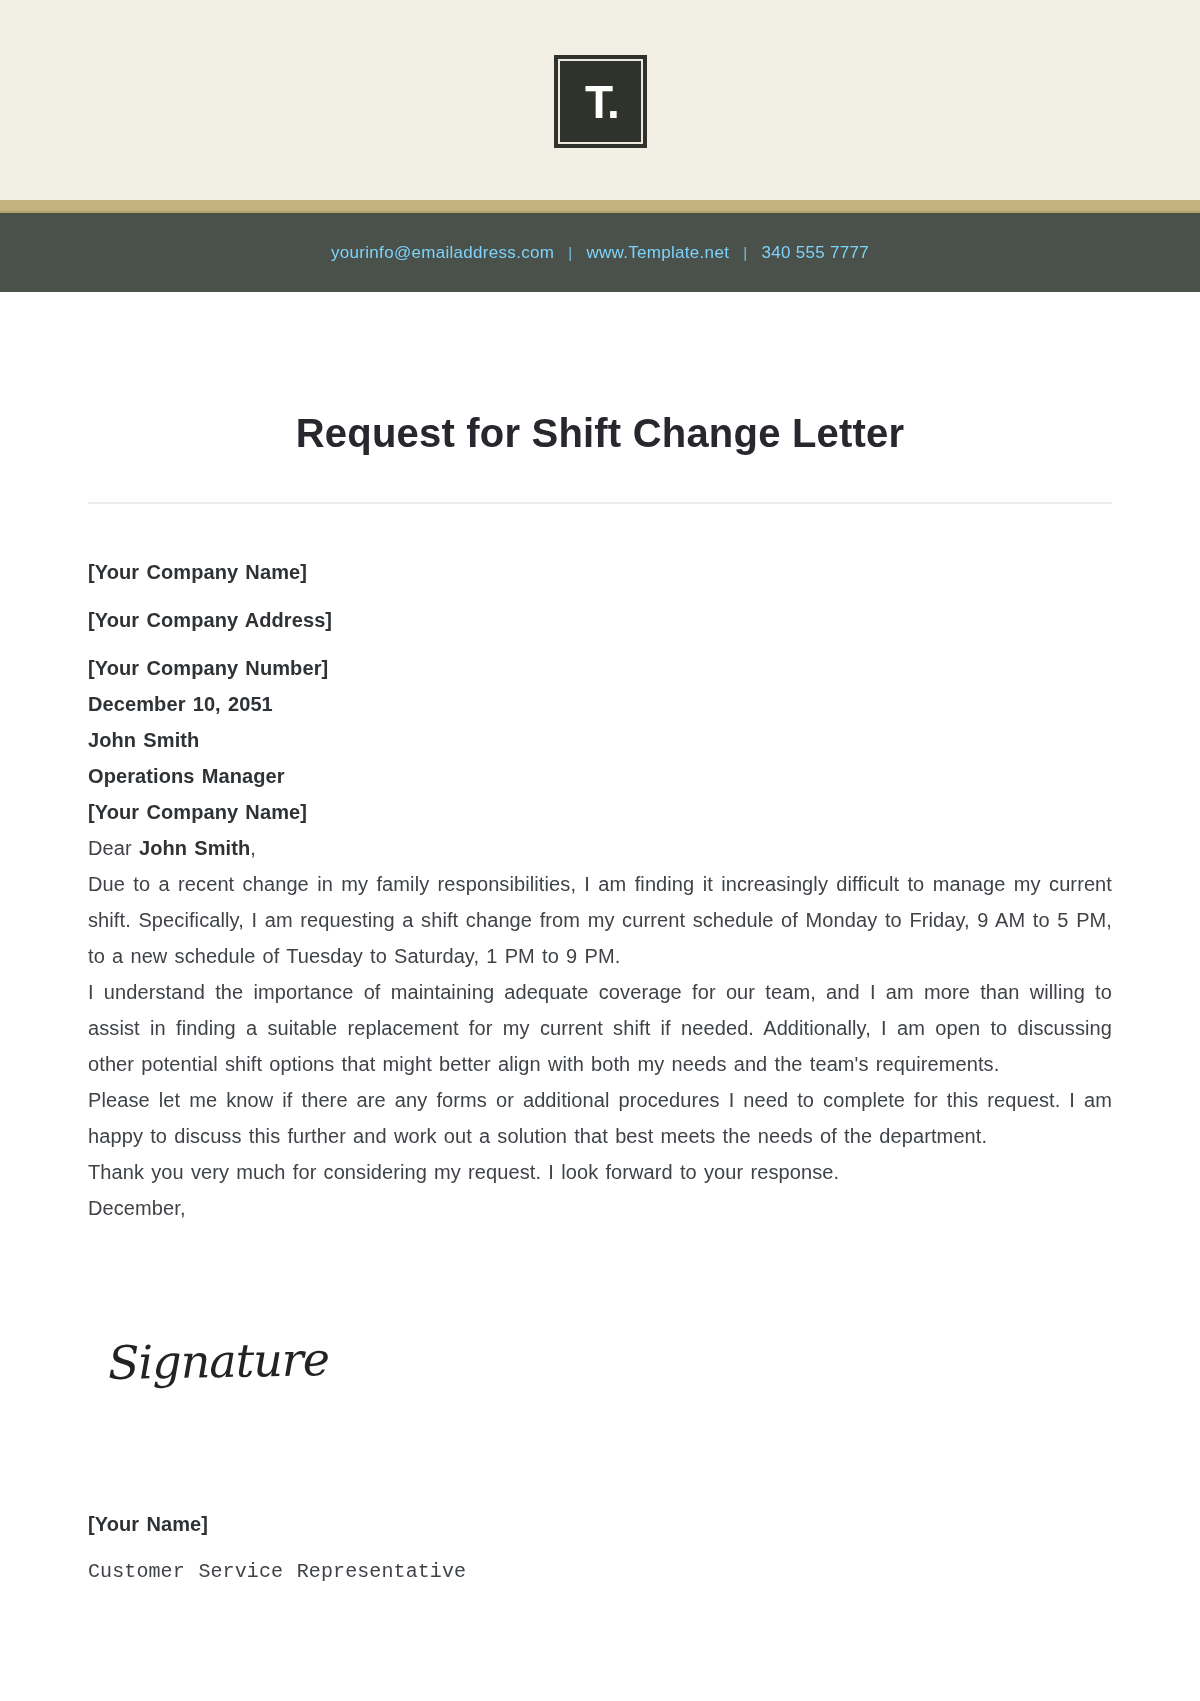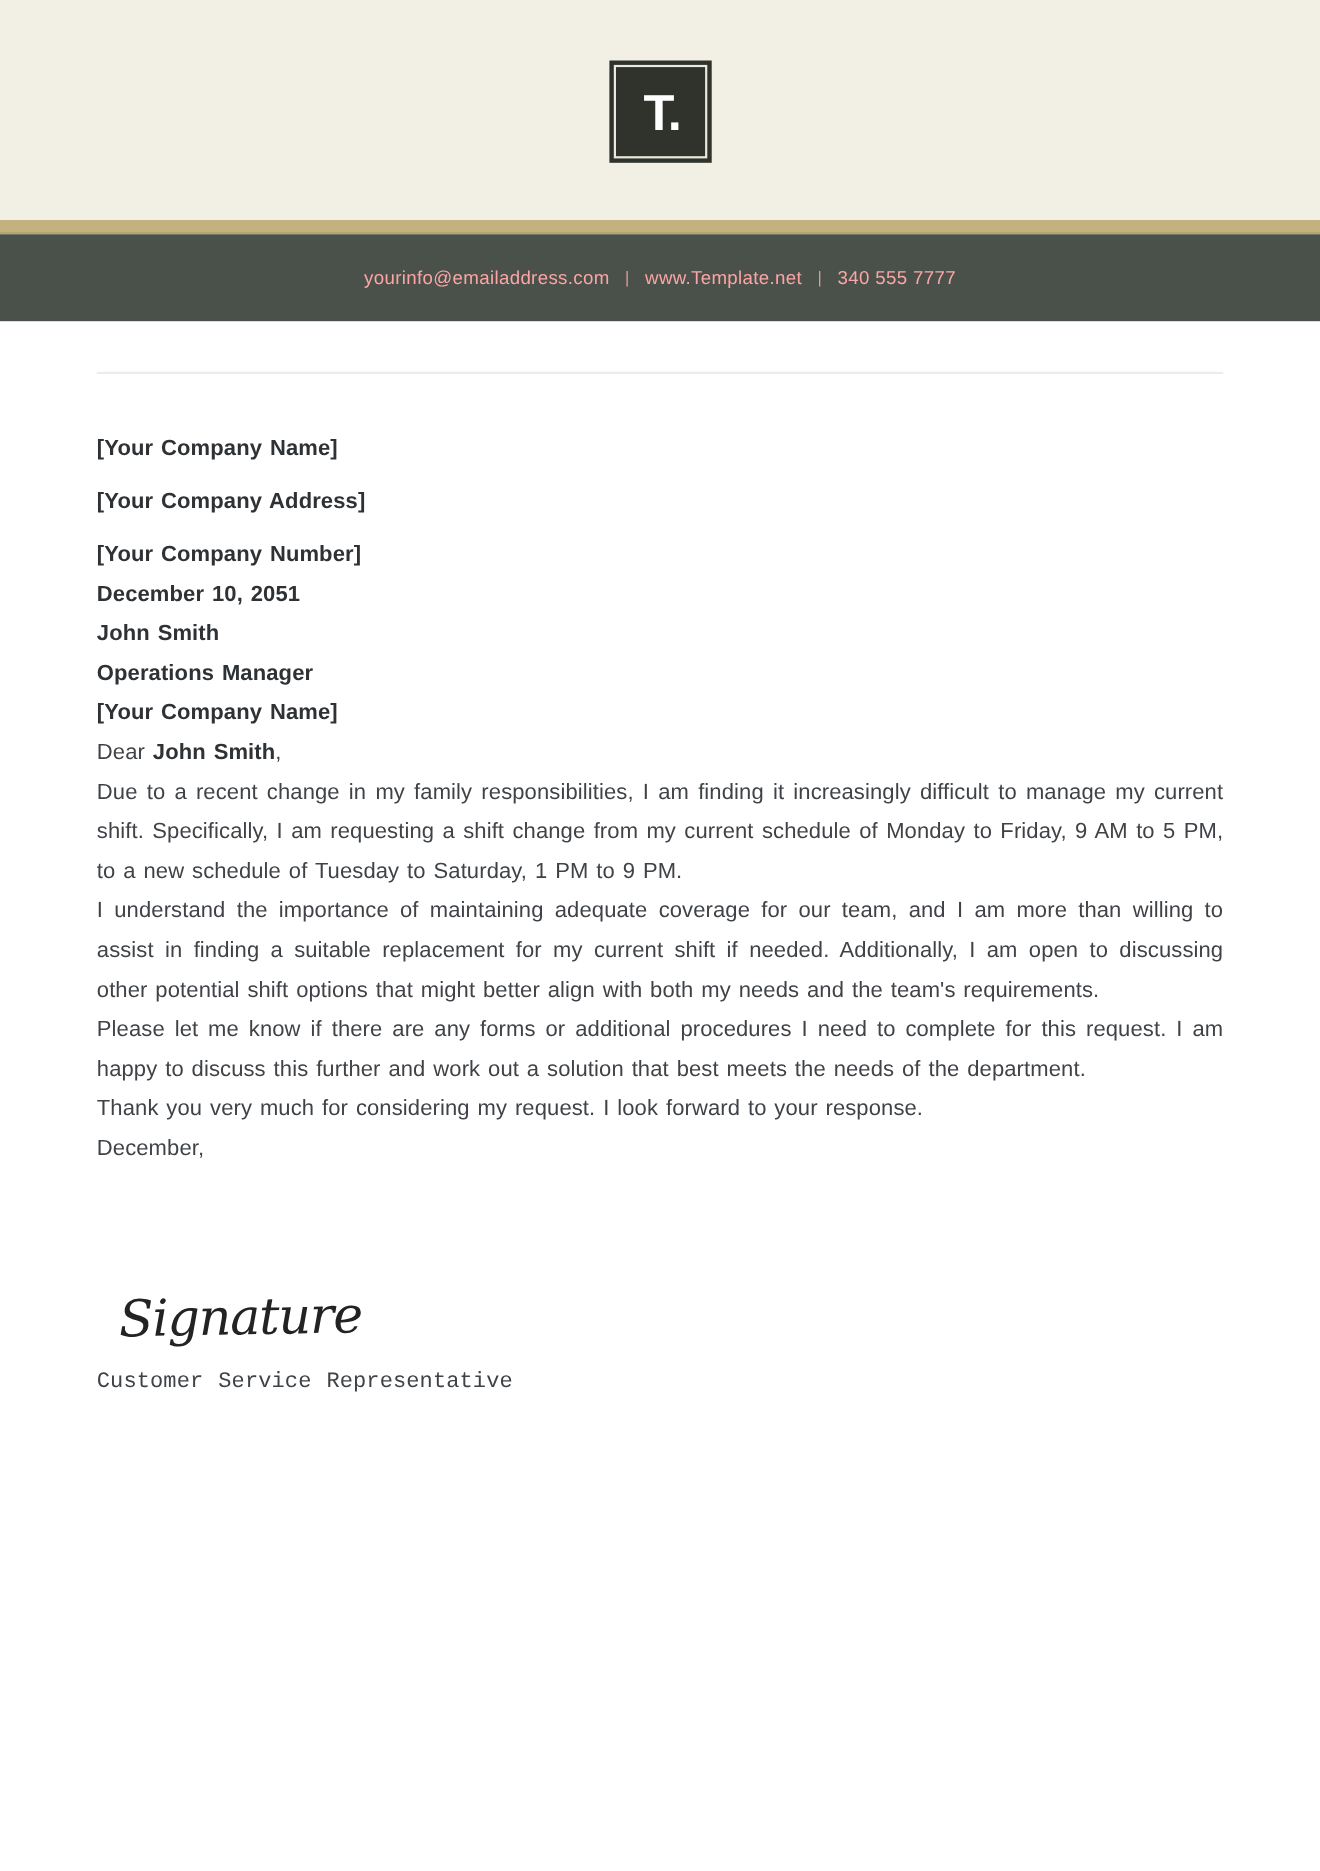--- a/index.html
+++ b/index.html
@@ -55,21 +55,21 @@
 
   
   .band-dark {
     height: 79px;
     background: #49514a;
     display: flex;
     align-items: center;
     justify-content: center;
   }
   .contact-line {
-    color: #fca5a5;
+    color: #7dd3fc;
     font-size: 17px;
     letter-spacing: 0.3px;
     display: flex;
     align-items: center;
     gap: 14px;
   }
   .contact-sep { opacity: 0.85; font-size: 15px; }
 
   
   .content {
@@ -150,20 +150,21 @@
       <span>yourinfo@emailaddress.com</span>
       <span class="contact-sep">|</span>
       <span>www.Template.net</span>
       <span class="contact-sep">|</span>
       <span>340 555 7777</span>
     </div>
   </div>
 </header>
 
 <main class="content">
+  <h1 class="doc-title">Request for Shift Change Letter</h1>
   <div class="divider"></div>
 
   <div class="letter">
     <div class="company-block">
       <p class="bold-line">[Your Company Name]</p>
       <p class="bold-line">[Your Company Address]</p>
       <p class="bold-line">[Your Company Number]</p>
     </div>
 
     <div>
@@ -178,15 +179,16 @@
     <p class="body-par">Due to a recent change in my family responsibilities, I am finding it increasingly difficult to manage my current shift. Specifically, I am requesting a shift change from my current schedule of Monday to Friday, 9 AM to 5 PM, to a new schedule of Tuesday to Saturday, 1 PM to 9 PM.</p>
     <p class="body-par">I understand the importance of maintaining adequate coverage for our team, and I am more than willing to assist in finding a suitable replacement for my current shift if needed. Additionally, I am open to discussing other potential shift options that might better align with both my needs and the team's requirements.</p>
     <p class="body-par">Please let me know if there are any forms or additional procedures I need to complete for this request. I am happy to discuss this further and work out a solution that best meets the needs of the department.</p>
     <p class="body-par">Thank you very much for considering my request. I look forward to your response.</p>
     <p>December,</p>
 
     <div class="signature-block">
       <span class="signature-script">Signature</span>
     </div>
 
+    <p class="bold-line signer-name">[Your Name]</p>
     <p class="signer-title">Customer Service Representative</p>
   </div>
 </main>
 
 </body></html>

